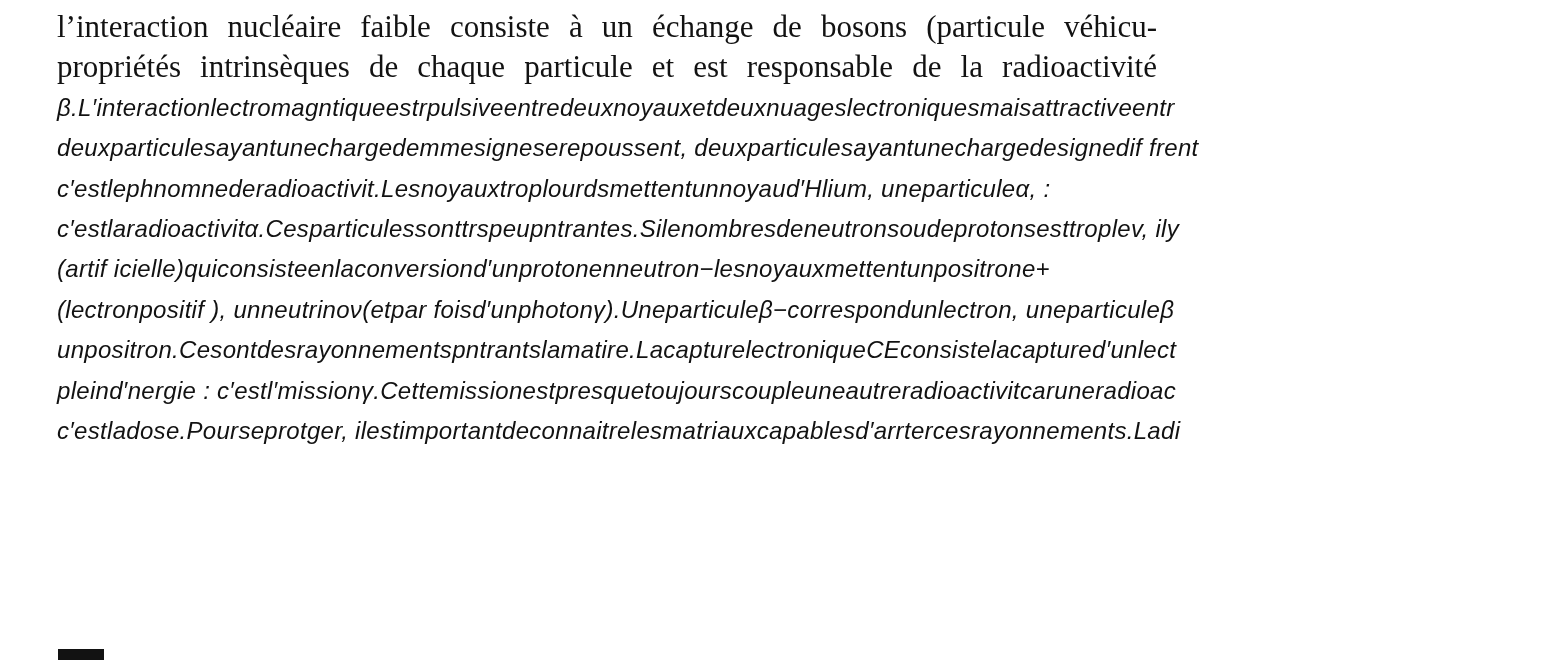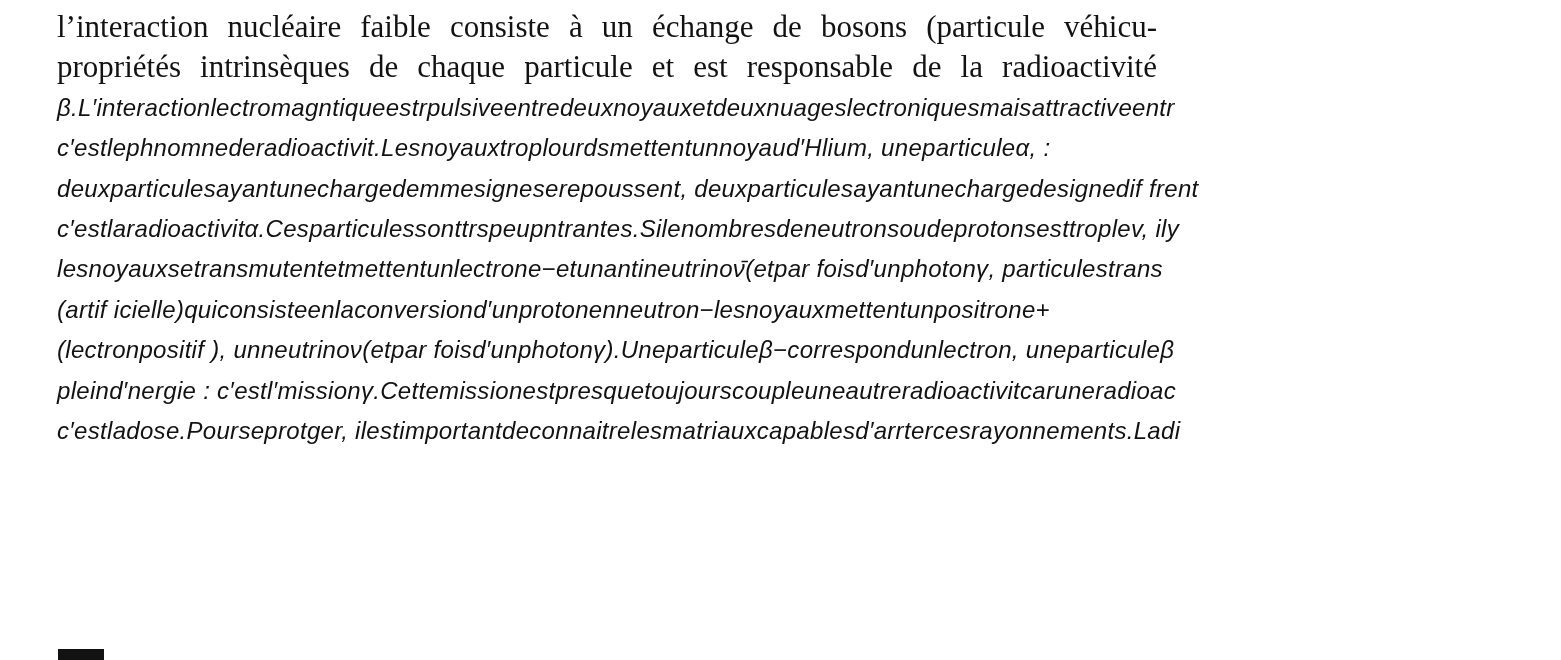--- a/index.html
+++ b/index.html
@@ -46,22 +46,22 @@
     background: #121212;
   }
 </style>
 </head>
 <body>
 
 <div class="page">
   <div class="text-line roman">l’interaction nucléaire faible consiste à un échange de bosons (particule véhicu-</div>
   <div class="text-line roman">propriétés intrinsèques de chaque particule et est responsable de la radioactivité</div>
   <div class="text-line math">β.L′interactionlectromagntiqueestrpulsiveentredeuxnoyauxetdeuxnuageslectroniquesmaisattractiveentr</div>
+  <div class="text-line math">deuxparticulesayantunechargedemmesigneserepoussent, deuxparticulesayantunechargedesignedif frent</div>
   <div class="text-line math">c′estlephnomnederadioactivit.Lesnoyauxtroplourdsmettentunnoyaud′Hlium, uneparticuleα, :</div>
-  <div class="text-line math">deuxparticulesayantunechargedemmesigneserepoussent, deuxparticulesayantunechargedesignedif frent</div>
   <div class="text-line math">c′estlaradioactivitα.Cesparticulessonttrspeupntrantes.Silenombresdeneutronsoudeprotonsesttroplev, ily</div>
-  <div class="text-line math">lesnoyauxsetransmutentetmettentunlectrone−etunantineutrinoν̄(etpar foisd′unphotonγ, particulestrans</div>
   <div class="text-line math">(artif icielle)quiconsisteenlaconversiond′unprotonenneutron−lesnoyauxmettentunpositrone+</div>
   <div class="text-line math">(lectronpositif ), unneutrinoν(etpar foisd′unphotonγ).Uneparticuleβ−correspondunlectron, uneparticuleβ</div>
+  <div class="text-line math">unpositron.Cesontdesrayonnementspntrantslamatire.LacapturelectroniqueCEconsistelacaptured′unlect</div>
   <div class="text-line math">pleind′nergie : c′estl′missionγ.Cettemissionestpresquetoujourscoupleuneautreradioactivitcaruneradioac</div>
   <div class="text-line math">c′estladose.Pourseprotger, ilestimportantdeconnaitrelesmatriauxcapablesd′arrtercesrayonnements.Ladi</div>
   <div class="clipped-fragment"></div>
 </div>
 
 </body></html>

